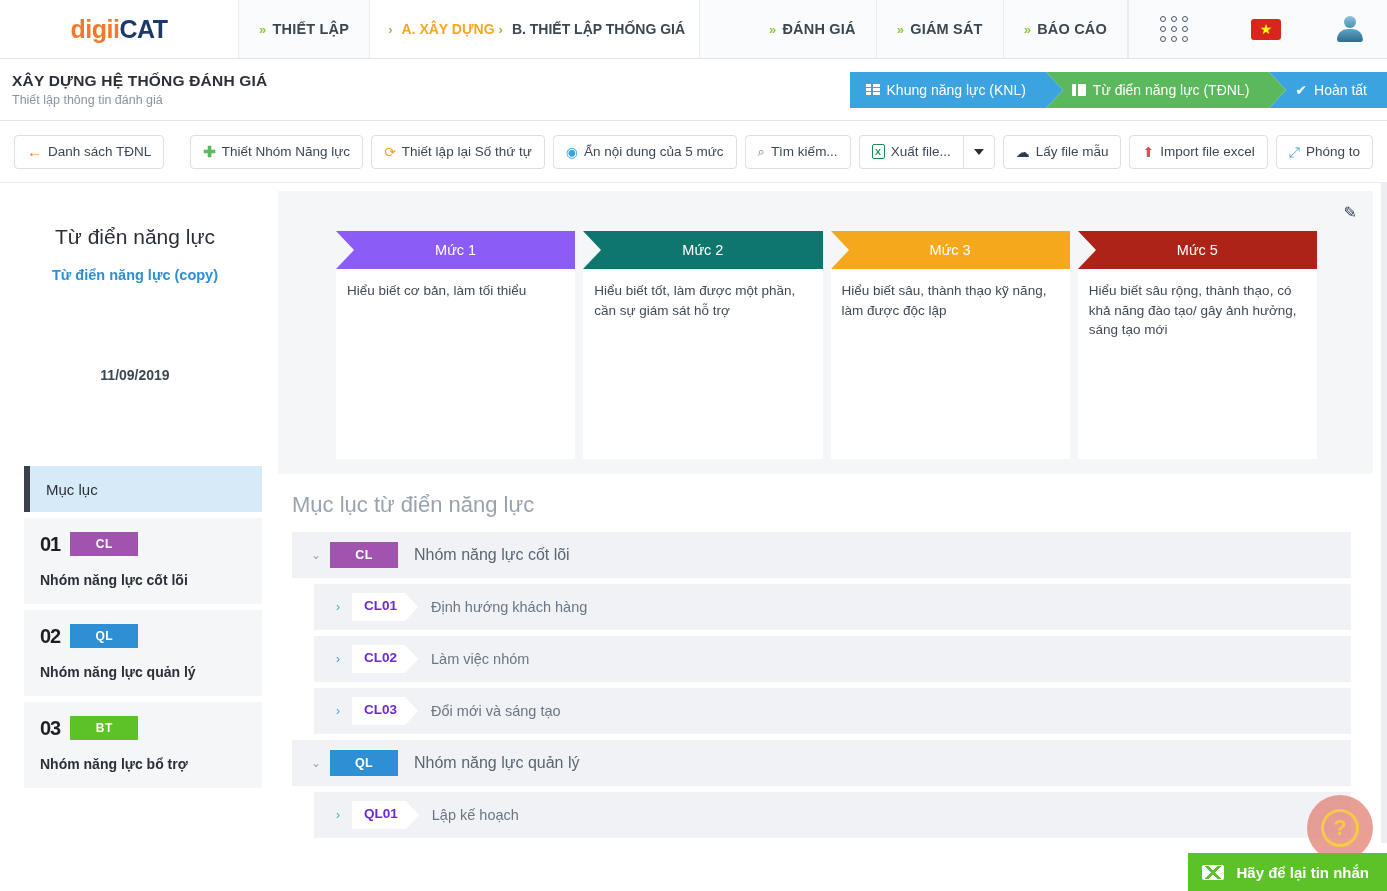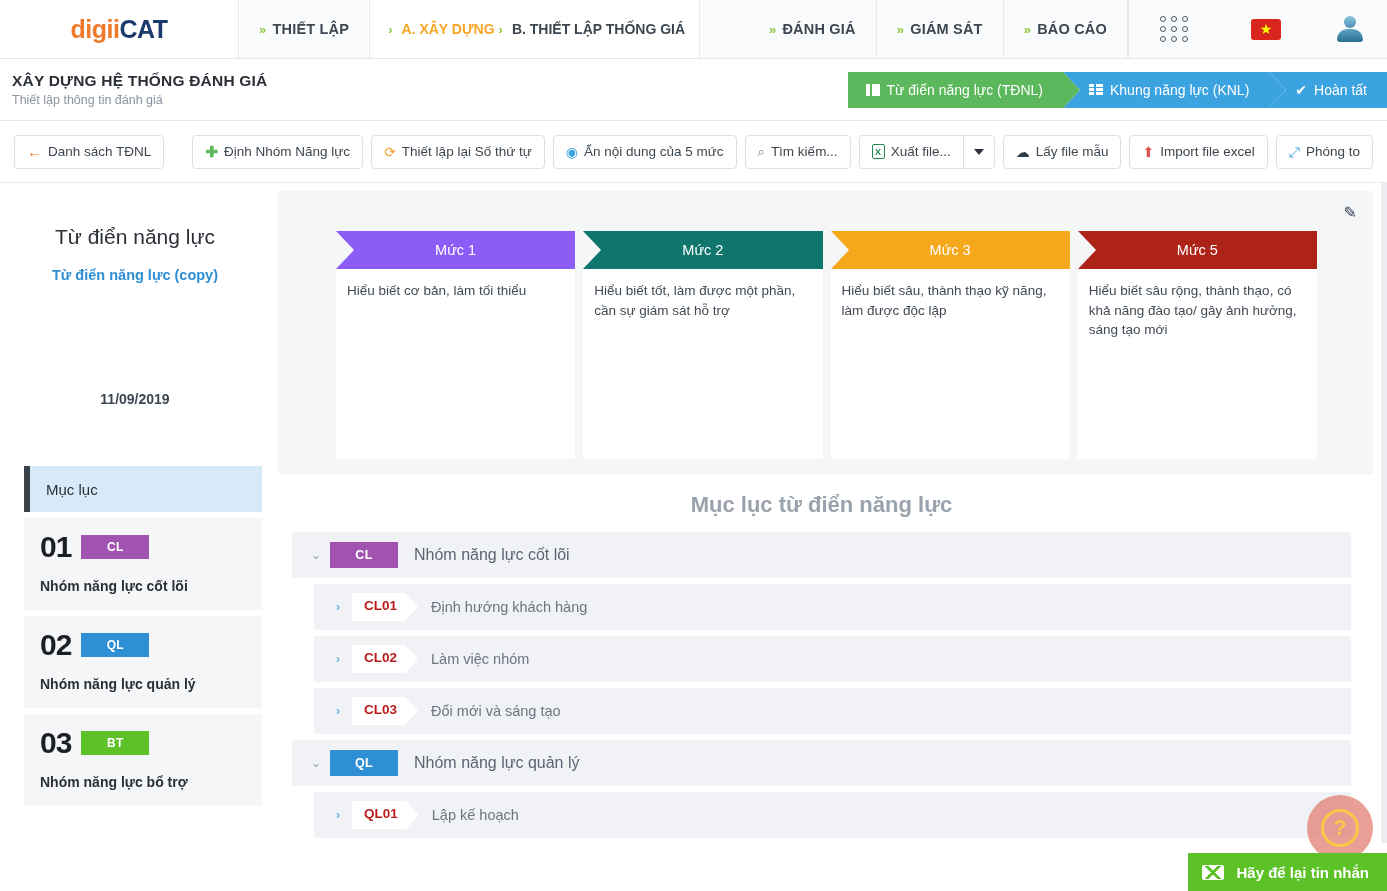--- a/index.html
+++ b/index.html
@@ -118,33 +118,33 @@
 
   
   .body-wrap { display:flex; height: 660px; }
   .left-col { width: 270px; background:#fff; flex: 0 0 270px; }
   .right-col { flex: 1; background:#fff; position: relative; }
 
   
   .dict-meta { height: 283px; padding-top: 42px; text-align:center; }
   .dict-name { font-size: 21px; color:#2b3038; font-weight: 400; }
   .dict-copy { font-size: 14.5px; color:#2f8fd4; font-weight:700; margin-top: 18px; cursor:pointer; }
-  .dict-date { font-size: 14px; font-weight:700; color:#3d4751; margin-top: 108px; }
+  .dict-date { font-size: 14px; font-weight:700; color:#3d4751; margin-top: 84px; }
 
   
   .toc-head {
     margin: 0 8px 0 24px; height: 46px; background:#d6eaf7; display:flex; align-items:center;
     border-left: 6px solid #3b4149; padding-left: 16px;
     font-size: 15px; color:#2b3038; cursor:pointer;
   }
   .toc-card {
     margin: 6px 8px 0 24px; background:#f5f6f8; padding: 14px 16px 16px 16px; cursor:pointer;
   }
   .toc-row1 { display:flex; align-items:center; gap: 10px; }
-  .toc-num { font-size: 30px; font-weight: 700; color:#1c1f24; line-height: 1; letter-spacing:-1px; }
+  .toc-num { font-size: 20px; font-weight: 700; color:#1c1f24; line-height: 1; letter-spacing:-1px; }
   .toc-badge {
     min-width: 68px; height: 24px; display:inline-flex; align-items:center; justify-content:center;
     color:#fff; font-size: 12px; font-weight:700; letter-spacing:.4px;
   }
   .toc-label { font-size: 14px; font-weight:700; color:#2b3038; margin-top: 16px; }
 
   
   .levels-panel {
     margin: 8px 14px 0 8px; background:#f4f6f8; height: 283px; position: relative; padding: 40px 0 0 0;
   }
@@ -162,39 +162,39 @@
   }
   .lv-head::before {
     content:''; position:absolute; left:0; top:0; width:0; height:0;
     border-top: 19px solid transparent; border-bottom: 19px solid transparent;
     border-left: 18px solid #f4f6f8; z-index: 5;
   }
   .lv-body { background:#fff; padding: 12px 11px; height: 190px; font-size: 13.5px; color:#414a54; line-height: 1.45; }
 
   
   .main-list { padding: 18px 36px 0 22px; }
-  .ml-title { font-size: 22px; color:#9aa3ad; font-weight: 700; margin-bottom: 14px; text-align: center; }
+  .ml-title { font-size: 22px; color:#9aa3ad; font-weight: 400; margin-bottom: 14px; }
   .grp-row {
     height: 46px; display:flex; align-items:center; background:#f1f2f6; margin-bottom: 6px;
     padding-left: 10px; cursor:pointer;
   }
   .grp-caret { width: 28px; color:#9aa3ad; font-size: 12px; text-align:center; }
   .grp-badge {
     min-width: 68px; height: 26px; display:inline-flex; align-items:center; justify-content:center;
     color:#fff; font-size: 12.5px; font-weight:700; letter-spacing:.4px;
   }
   .grp-name { font-size: 16px; color:#5a6673; margin-left: 16px; }
   .item-row {
     height: 46px; display:flex; align-items:center; background:#f1f2f6; margin: 0 0 6px 22px;
     padding-left: 10px; cursor:pointer;
   }
   .item-caret { width: 28px; color:#3ba3e0; font-size: 12px; text-align:center; }
   .item-code {
     position: relative; background:#fff; height: 28px; display:inline-flex; align-items:center;
-    padding: 0 8px 4px 12px; min-width: 50px; color:#b91c1c; font-weight:700; font-size: 13.5px;
+    padding: 0 8px 4px 12px; min-width: 50px; color:#6d28d9; font-weight:700; font-size: 13.5px;
   }
   .item-code::after {
     content:''; position:absolute; right:-13px; top:0; width:0;height:0;
     border-top: 14px solid transparent; border-bottom: 14px solid transparent; border-left: 13px solid #fff;
   }
   .item-name { font-size: 14.5px; color:#6b7682; margin-left: 26px; }
 
   
   .help-fab {
     position:absolute; right: 14px; bottom: 30px; width: 66px; height: 66px; border-radius: 50%;
@@ -282,47 +282,47 @@
       </div>
     </div>
   </div>
 
   <div class="subheader">
     <div class="sh-left">
       <div class="sh-title">XÂY DỰNG HỆ THỐNG ĐÁNH GIÁ</div>
       <div class="sh-sub">Thiết lập thông tin đánh giá</div>
     </div>
     <div class="steps">
+      <div class="step blue">
+        <span class="sico tableico"></span>
+        <span>Khung năng lực (KNL)</span>
+      </div>
       <div class="step green">
         <span class="sico bookico"></span>
         <span>Từ điển năng lực (TĐNL)</span>
       </div>
-      <div class="step blue">
-        <span class="sico tableico"></span>
-        <span>Khung năng lực (KNL)</span>
-      </div>
       <div class="step blue last">
         <span class="sico">✔</span>
         <span>Hoàn tất</span>
       </div>
     </div>
   </div>
 
   <div class="toolbar">
     <div class="tb-left">
       <button class="tbtn">
         <span class="ic ic-back">←</span>
         <span>Danh sách TĐNL</span>
       </button>
     </div>
 
     <div class="tb-group">
       <button class="tbtn">
         <span class="ic ic-plus">✚</span>
-        <span>Định Nhóm Năng lực</span>
+        <span>Thiết Nhóm Năng lực</span>
       </button>
       <button class="tbtn">
         <span class="ic ic-refresh">⟳</span>
         <span>Thiết lập lại Số thứ tự</span>
       </button>
       <button class="tbtn">
         <span class="ic ic-eye">◉</span>
         <span>Ẩn nội dung của 5 mức</span>
       </button>
       <button class="tbtn">

